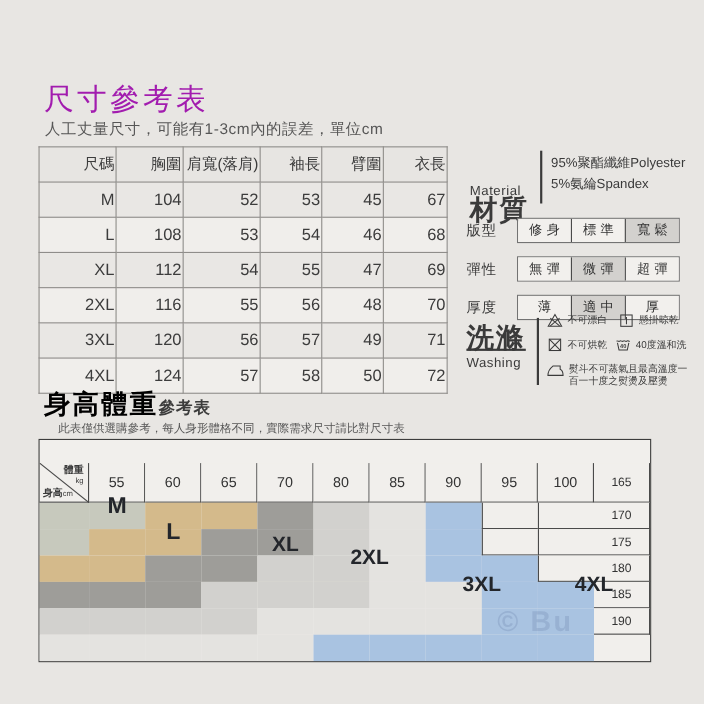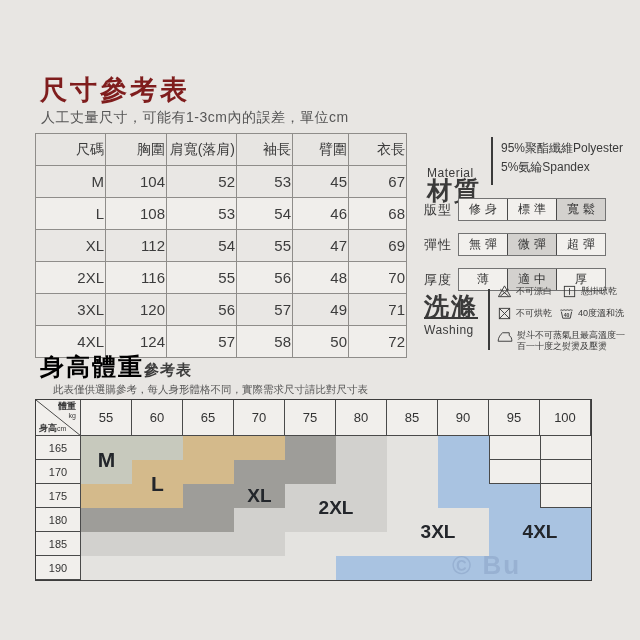--- a/index.html
+++ b/index.html
@@ -5,41 +5,41 @@
   html,body{margin:0;padding:0;}
   body{
     width:640px;height:640px;position:relative;overflow:hidden;
     background:#e8e6e3;
     font-family:"Liberation Sans","DejaVu Sans",sans-serif;
     color:#3a3a3a;
   }
   .abs{position:absolute;}
 
   
-  #size-title{left:40px;top:72px;font-size:27px;font-weight:bold;letter-spacing:3px;color:#7f1d1d;}
+  #size-title{left:40px;top:72px;font-size:27px;font-weight:normal;letter-spacing:3px;color:#a21caf;}
   #size-subtitle{left:41px;top:109px;font-size:14px;color:#565656;letter-spacing:0.5px;}
   #size-table{left:35px;top:133px;width:371px;border-collapse:collapse;table-layout:fixed;}
   #size-table th,#size-table td{
     border:1px solid #8f8d8a;height:29px;text-align:right;vertical-align:middle;
     font-weight:normal;color:#3c3c3c;background:#eceae7;
   }
   #size-table th{font-size:14px;background:#e7e5e2;}
   #size-table td{font-size:15px;}
   #size-table tbody tr:nth-child(odd) td{background:#e9e7e4;}
   #size-table tbody tr:nth-child(even) td{background:#f0eeeb;}
 
   
   #material-title{left:427px;top:134px;font-size:25px;font-weight:bold;letter-spacing:2px;margin-top:40px;}
   #material-en{left:427px;top:166px;font-size:12px;letter-spacing:0.5px;}
   #material-divider{left:491px;top:137px;width:2px;height:48px;background:#3a3a3a;}
   #material-lines{left:501px;top:139px;font-size:12px;line-height:19px;color:#3a3a3a;}
 
   #attr-rows{left:424px;top:198px;display:flex;flex-direction:column;gap:12px;}
   .attr-row{display:flex;align-items:center;}
-  .attr-label{width:34px;font-size:13px;letter-spacing:1px;margin-right:0;}
+  .attr-label{width:34px;font-size:13px;letter-spacing:1px;margin-right:12px;}
   .attr-box{display:flex;width:146px;border:1px solid #737373;}
   .attr-cell{
     flex:1;height:21px;line-height:21px;text-align:center;font-size:12px;
     letter-spacing:4px;padding-left:4px;background:#f2f0ed;border-left:1px solid #4a4a4a;
     color:#333;
   }
   .attr-cell:first-child{border-left:none;}
   .attr-cell.selected{background:#d3d1ce;}
 
   
@@ -55,21 +55,21 @@
   #wash-4{left:497px;top:330px;align-items:flex-start;}
   #wash-4 span{width:112px;line-height:11px;}
 
   
   #hw-title{left:40px;top:351px;}
   #hw-title .main{font-size:24px;font-weight:bold;letter-spacing:2px;color:#000000;}
   #hw-title .suffix{font-size:15px;font-weight:bold;letter-spacing:1px;color:#3c3c3c;}
   #hw-subtitle{left:41px;top:383px;font-size:10.5px;color:#565656;margin-left:12px;}
 
   #matrix{left:35px;top:399px;width:557px;border:1px solid #3c3c3c;background:#f1efec;box-sizing:border-box;}
-  #mx-grid{display:grid;grid-template-columns:45px repeat(10,1fr);grid-template-rows:36px repeat(6,24px);}
+  #mx-grid{display:grid;grid-template-columns:45px repeat(10,1fr);grid-template-rows:36px repeat(6,24px);margin-top:21px;}
   .mx-corner{position:relative;border-right:1px solid #4a4a4a;border-bottom:1px solid #4a4a4a;box-sizing:border-box;}
   .mx-corner .c-top{position:absolute;right:4px;top:2px;font-size:9px;font-weight:bold;text-align:right;line-height:9px;}
   .mx-corner .c-top small{font-size:7px;font-weight:normal;}
   .mx-corner .c-bottom{position:absolute;left:3px;bottom:2px;font-size:9px;font-weight:bold;line-height:9px;}
   .mx-corner .c-bottom small{font-size:7px;font-weight:normal;}
   .mx-wh{border-right:1px solid #4a4a4a;border-bottom:1px solid #4a4a4a;box-sizing:border-box;
     display:flex;align-items:center;justify-content:center;font-size:13px;color:#333;background:#f1efec;}
   .mx-h{border-right:1px solid #4a4a4a;border-bottom:1px solid #4a4a4a;box-sizing:border-box;
     display:flex;align-items:center;justify-content:center;font-size:11px;color:#333;background:#f1efec;}
   .mx-cell{box-sizing:border-box;}
@@ -246,21 +246,20 @@
         <small>kg</small>
       </div>
       <div class="c-bottom">
         <span>身高</span><small>cm</small>
       </div>
     </div>
   <div class="mx-wh">55</div>
       <div class="mx-wh">60</div>
       <div class="mx-wh">65</div>
       <div class="mx-wh">70</div>
-      <div class="mx-wh">75</div>
       <div class="mx-wh">80</div>
       <div class="mx-wh">85</div>
       <div class="mx-wh">90</div>
       <div class="mx-wh">95</div>
       <div class="mx-wh">100</div>
       <div class="mx-h">165</div>
       <div class="mx-cell" style="background: rgb(199, 201, 189);"></div>
       <div class="mx-cell" style="background: rgb(199, 201, 189);"></div>
       <div class="mx-cell" style="background: rgb(212, 186, 139);"></div>
       <div class="mx-cell" style="background: rgb(212, 186, 139);"></div>

